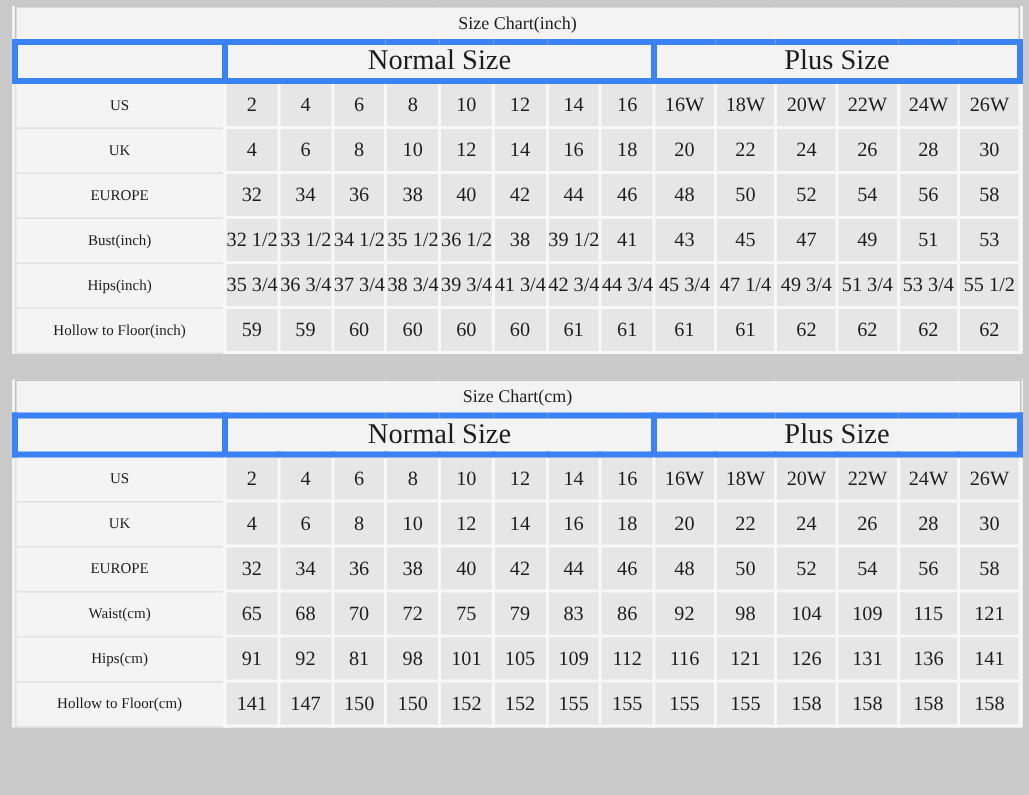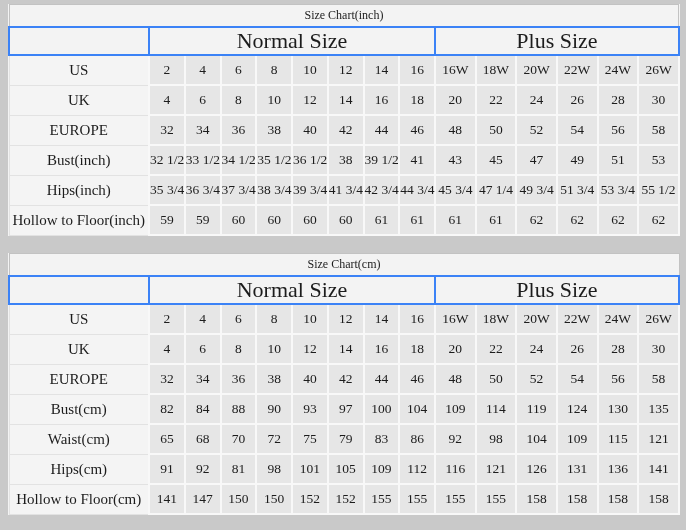--- a/index.html
+++ b/index.html
@@ -36,28 +36,28 @@
   .title-cell {
     height: 21px;
     text-align: center;
     font-size: 12px;
     background: #f3f3f3;
     border-bottom: 1px solid #e2e2e2;
   }
   .group-row td {
     height: 21px;
     text-align: center;
-    font-size: 22px;
+    font-size: 19px;
     background: #f3f3f3;
-    border: 2px solid #3b82f6;
+    border: 4px solid #3b82f6;
   }
   .data-row td.label {
     height: 28px;
     text-align: center;
-    font-size: 15px;
+    font-size: 10px;
     background: #f4f4f4;
     border: 1px solid #e2e2e2;
   }
   .data-row td.val {
     height: 28px;
     text-align: center;
     font-size: 13.5px;
     white-space: nowrap;
     background: #e6e6e6;
     border: 2px solid #f8f8f8;
@@ -275,37 +275,20 @@
             <td class="val">44</td>
             <td class="val">46</td>
             <td class="val">48</td>
             <td class="val">50</td>
             <td class="val">52</td>
             <td class="val">54</td>
             <td class="val">56</td>
             <td class="val">58</td>
           </tr>
           <tr class="data-row">
-            <td class="label">Bust(cm)</td>
-            <td class="val">82</td>
-            <td class="val">84</td>
-            <td class="val">88</td>
-            <td class="val">90</td>
-            <td class="val">93</td>
-            <td class="val">97</td>
-            <td class="val">100</td>
-            <td class="val">104</td>
-            <td class="val">109</td>
-            <td class="val">114</td>
-            <td class="val">119</td>
-            <td class="val">124</td>
-            <td class="val">130</td>
-            <td class="val">135</td>
-          </tr>
-          <tr class="data-row">
             <td class="label">Waist(cm)</td>
             <td class="val">65</td>
             <td class="val">68</td>
             <td class="val">70</td>
             <td class="val">72</td>
             <td class="val">75</td>
             <td class="val">79</td>
             <td class="val">83</td>
             <td class="val">86</td>
             <td class="val">92</td>

